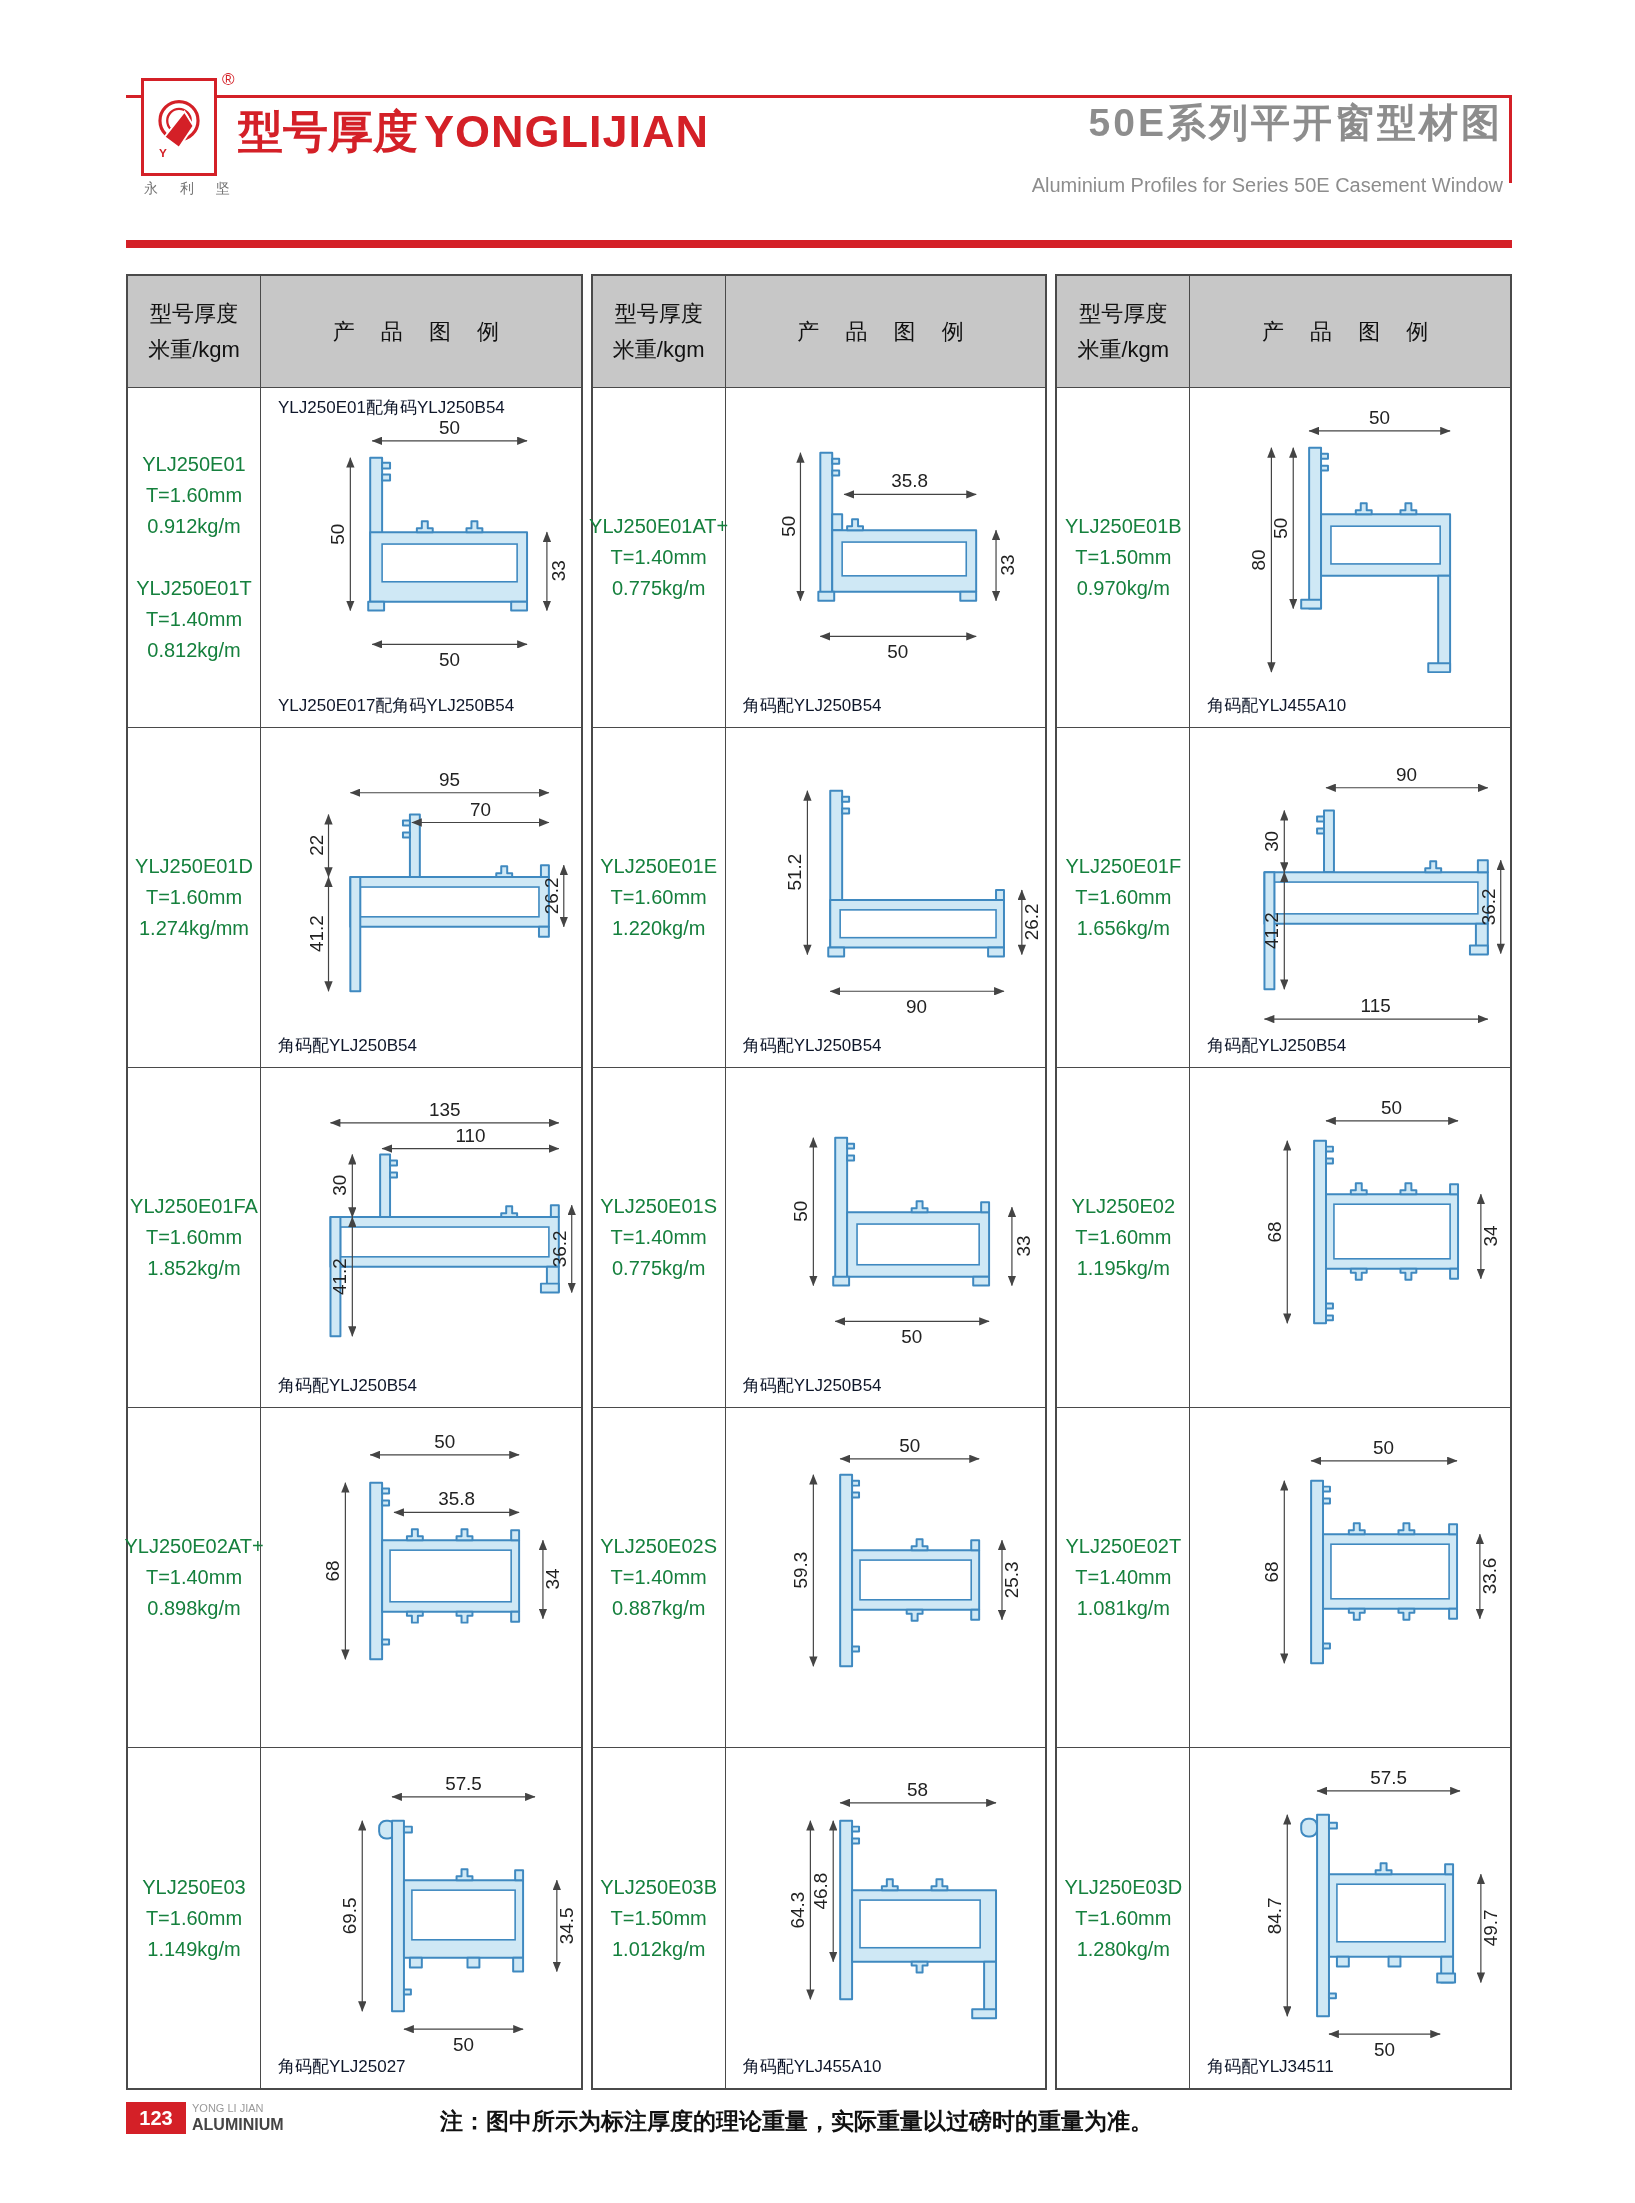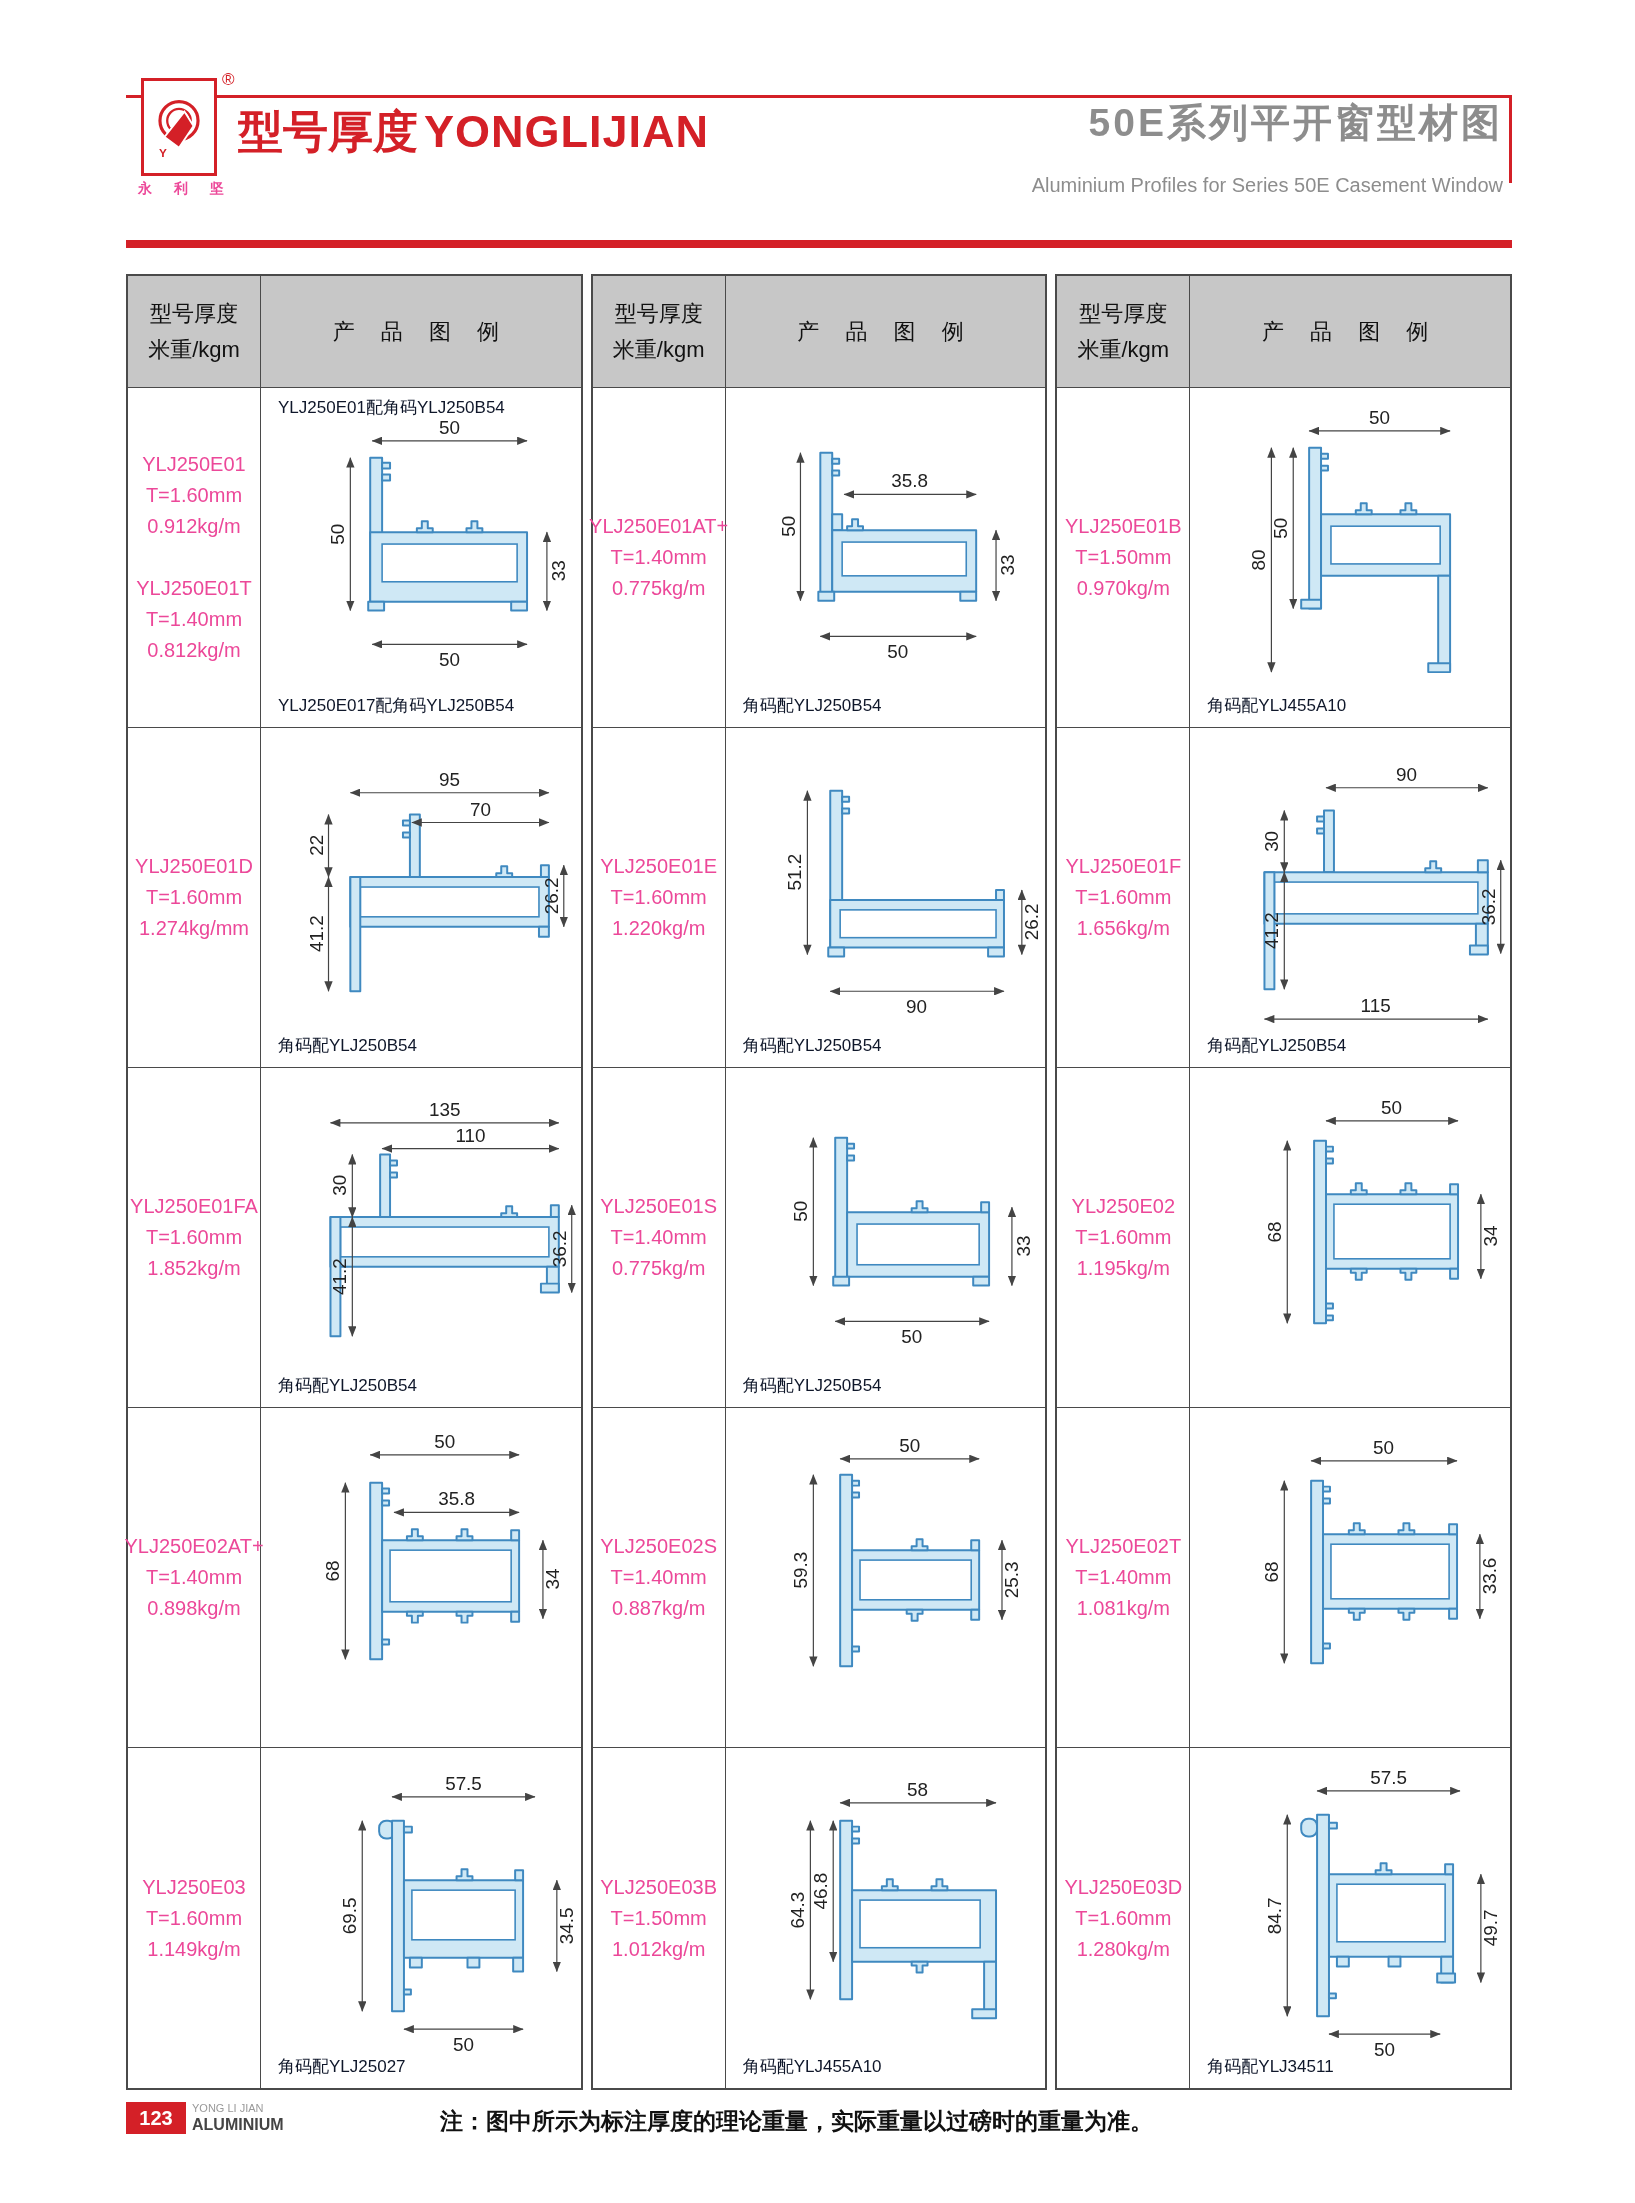--- a/index.html
+++ b/index.html
@@ -6,35 +6,35 @@
   .page{position:relative;width:1635px;height:2203px;background:#fff;margin:0 auto;
         font-family:"Liberation Sans","DejaVu Sans",sans-serif;color:#111;overflow:hidden;}
   
   .hdr-topline{position:absolute;left:126px;top:95px;width:1386px;height:3px;background:#d42027;}
   .hdr-rightline{position:absolute;left:1509px;top:95px;width:3px;height:88px;background:#d42027;}
   .hdr-bar{position:absolute;left:126px;top:240px;width:1386px;height:8px;background:#d42027;}
   .logo-box{position:absolute;left:141px;top:78px;width:70px;height:92px;border:3px solid #d42027;
             display:flex;align-items:center;justify-content:center;background:#fff;}
   .logo-box svg{width:58px;height:72px;}
   .reg{position:absolute;left:222px;top:70px;color:#d42027;font-size:17px;}
-  .logo-label{position:absolute;left:138px;top:180px;color:#ec4899;font-size:14px;font-weight:700;letter-spacing:9px;white-space:nowrap;}
+  .logo-label{position:absolute;left:144px;top:180px;color:#737373;font-size:14px;font-weight:400;letter-spacing:9px;white-space:nowrap;}
   .brand{position:absolute;left:238px;top:102px;color:#d42027;font-weight:700;font-size:45px;white-space:nowrap;}
   .brand .en{margin-left:6px;letter-spacing:1px;}
   .titles{position:absolute;right:132px;top:96px;text-align:right;color:#8d8d8d;}
   .title-cn{font-size:39px;font-weight:700;letter-spacing:3px;}
   .title-en{font-size:20px;margin-top:24px;}
   
   .tbl{position:absolute;left:126px;top:274px;width:1386px;display:grid;
        grid-template-columns:1fr 1fr 1fr;column-gap:8px;}
   .grp{border:2px solid #4a4a4a;display:grid;grid-template-columns:133px 1fr;
        grid-template-rows:112px repeat(5,340px);background:#fff;}
   .cell{border-bottom:1.5px solid #4a4a4a;position:relative;box-sizing:border-box;}
   .grp .cell:nth-last-child(-n+2){border-bottom:none;}
   .lab{border-right:1.5px solid #4a4a4a;display:flex;align-items:center;justify-content:center;
-       text-align:center;font-size:20px;line-height:1.55;white-space:pre-line;color:#ec4899;}
+       text-align:center;font-size:20px;line-height:1.55;white-space:pre-line;color:#15803d;}
   .hcell{background:#c7c7c7;display:flex;align-items:center;justify-content:center;
          font-size:22px;color:#111;text-align:center;white-space:pre-line;line-height:1.6;}
   .hspec{border-right:1.5px solid #4a4a4a;}
   .hdiag{letter-spacing:10px;}
   .cap{position:absolute;left:17px;font-size:17px;color:#0f172a;white-space:nowrap;}
   .cap.top{top:8px;} .cap.bot{bottom:10px;}
   svg.dwg{position:absolute;left:0;top:14px;width:100%;height:300px;}
   .pf{fill:#cfe8f5;stroke:#3f89c0;stroke-width:2;stroke-linejoin:round;}
   .pw{fill:#fff;stroke:#3f89c0;stroke-width:1.6;}
   .dim{stroke:#444;stroke-width:1.2;}

